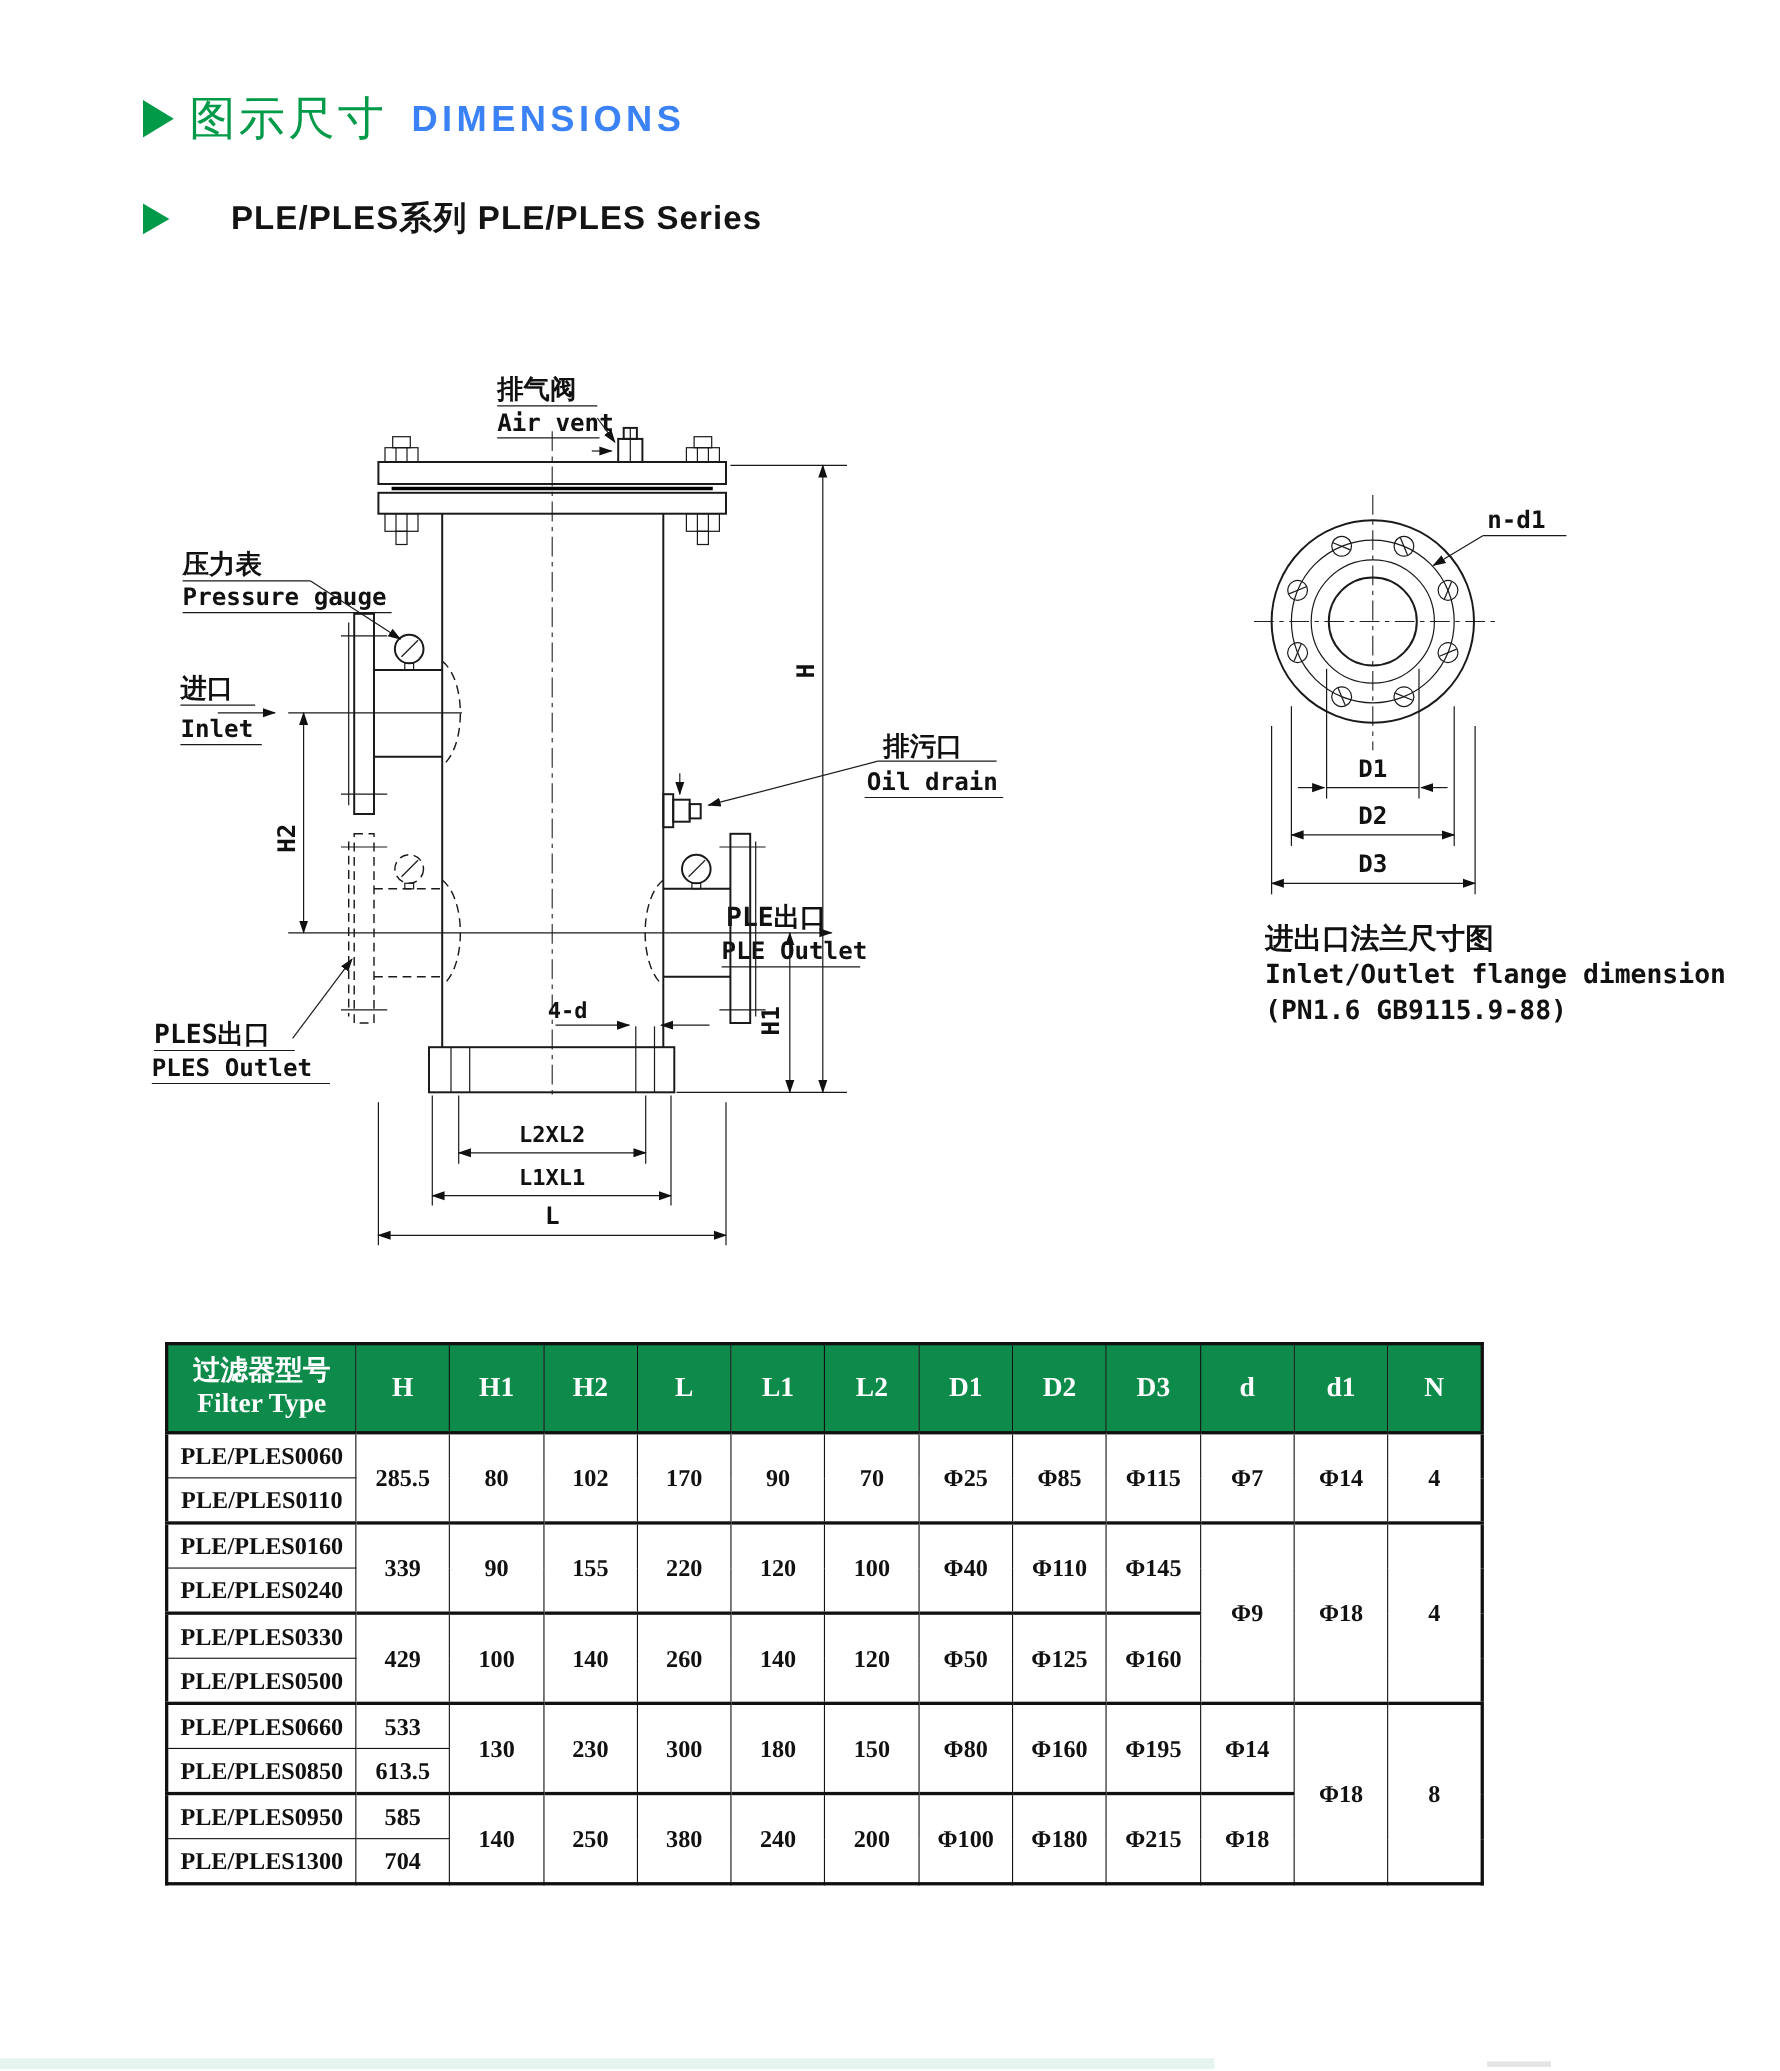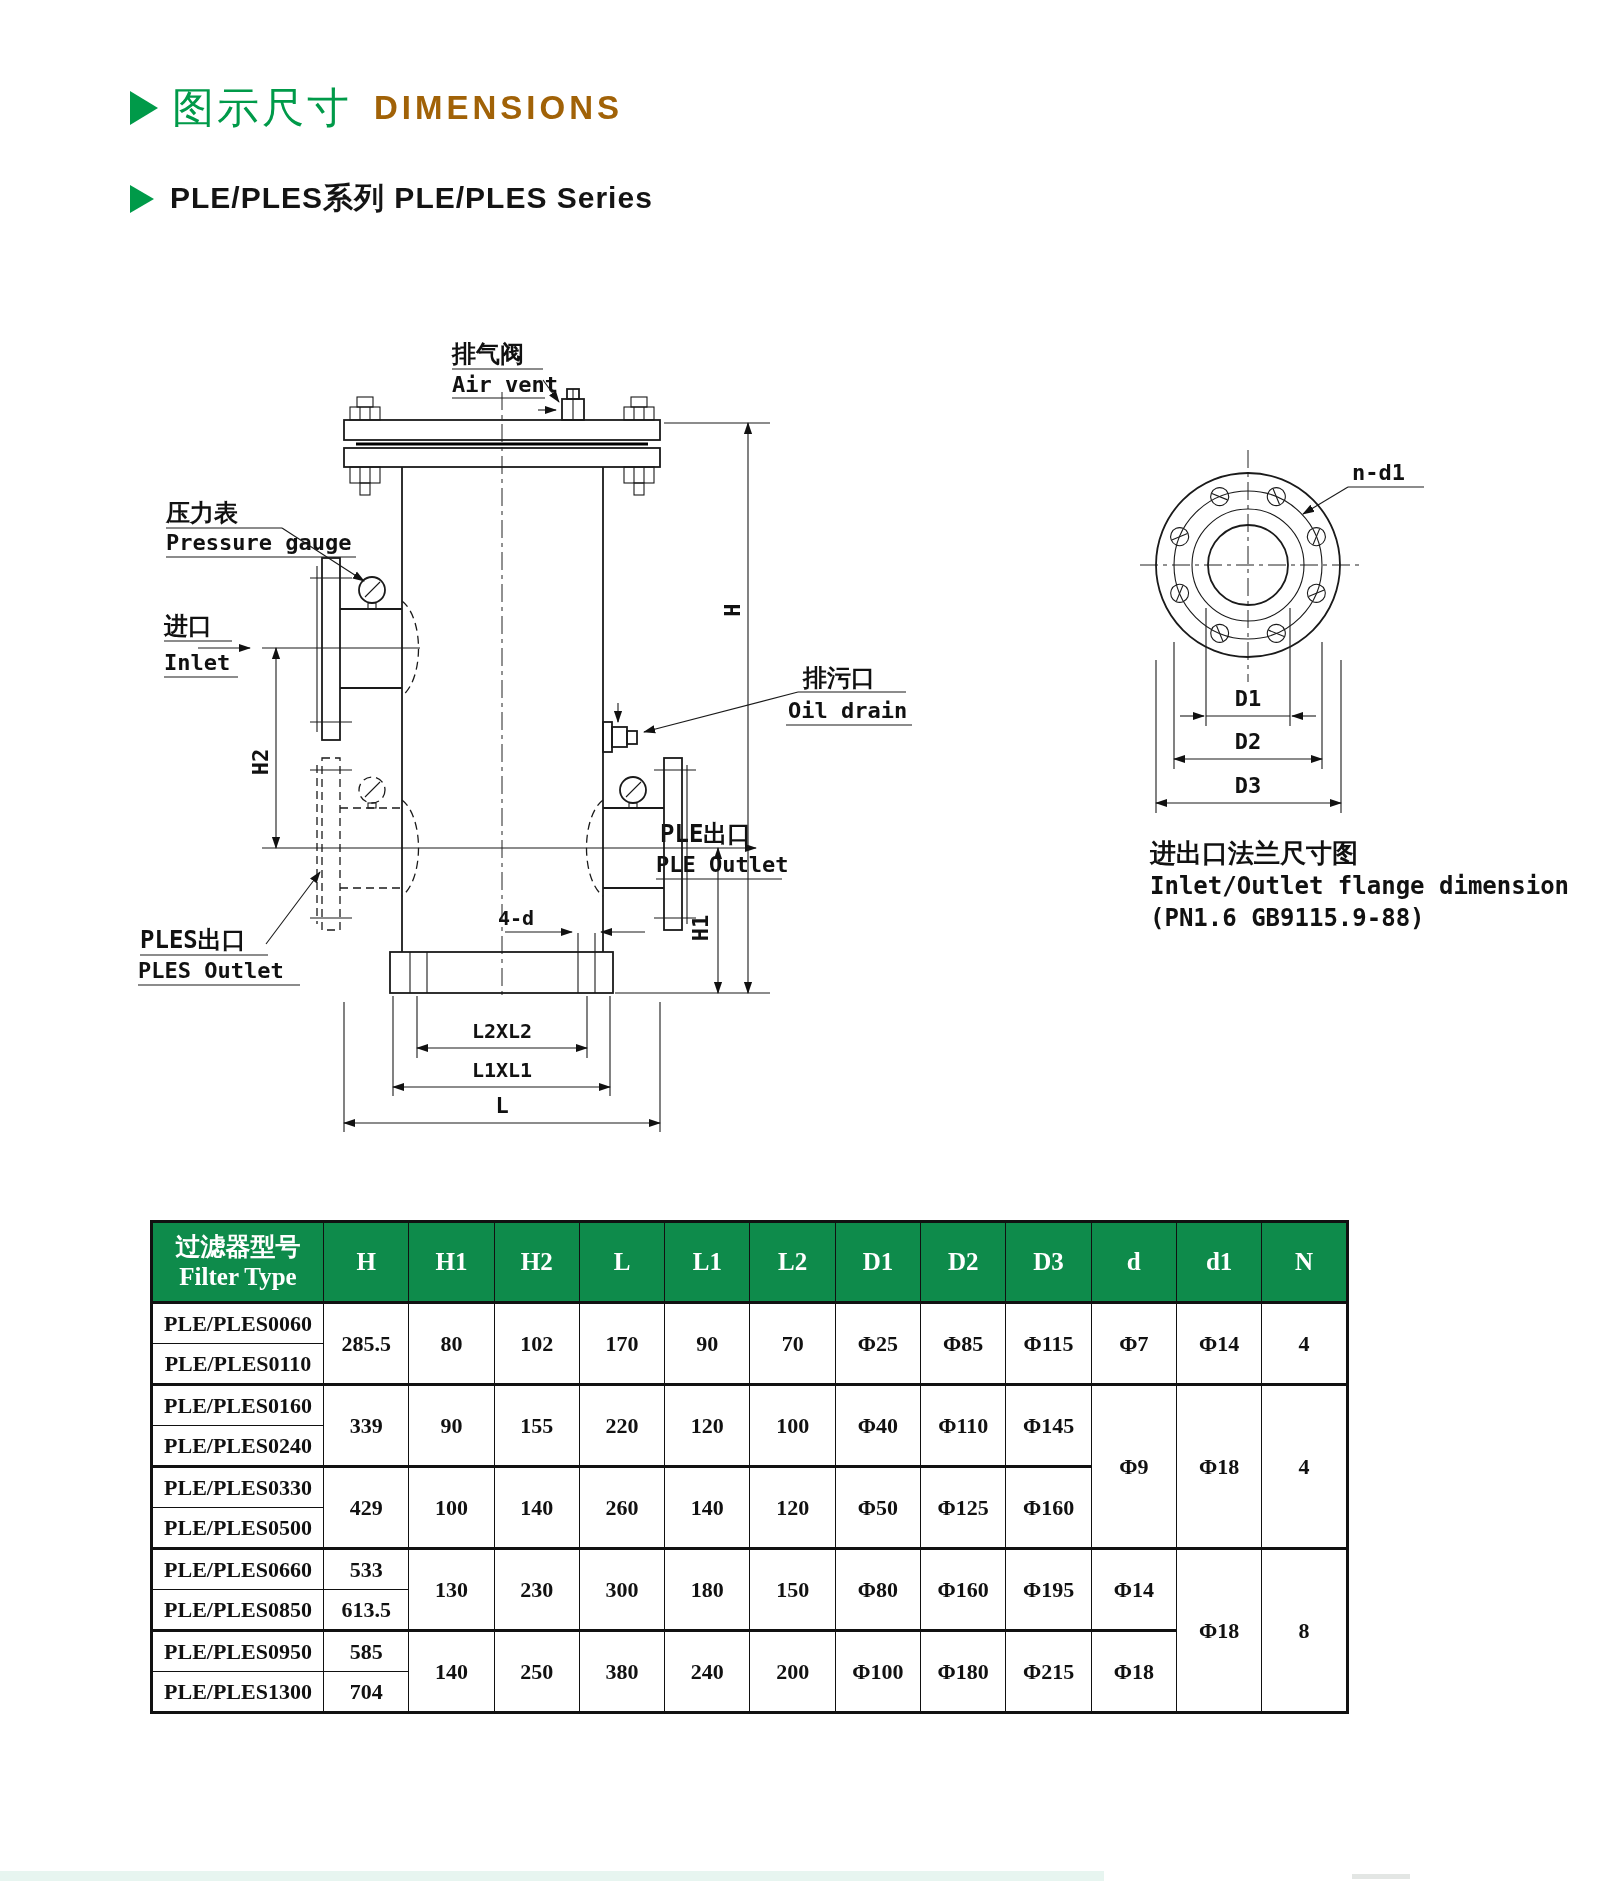--- a/index.html
+++ b/index.html
@@ -2,26 +2,26 @@
 <html><head>
 <meta charset="utf-8">
 <style>
   html,body{margin:0;padding:0;background:#ffffff;}
   #page{position:relative;width:1618px;height:1883px;background:#ffffff;
         font-family:"Liberation Sans",sans-serif;overflow:hidden;}
 
   
   .sec{position:absolute;display:flex;align-items:center;}
   #sec1{left:130px;top:80px;}
-  #sec2{left:130px;top:178px;}
+  #sec2{left:130px;top:178px;gap:40px;}
   .tri{width:0;height:0;border-style:solid;border-color:transparent;}
   #sec1 .tri{border-width:17px 0 17px 28px;border-left-color:#009A49;margin-right:14px;}
   #sec2 .tri{border-width:14px 0 14px 24px;border-left-color:#009A49;margin-right:16px;}
   .t-zh{font-size:42px;font-weight:normal;color:#009A49;letter-spacing:3px;}
-  .t-en{font-size:33px;font-weight:bold;color:#a16207;letter-spacing:4px;margin-left:22px;}
+  .t-en{font-size:33px;font-weight:bold;color:#3b82f6;letter-spacing:4px;margin-left:22px;}
   .t-series{font-size:30px;font-weight:bold;color:#141414;letter-spacing:1px;}
 
   
   #draw{position:absolute;left:0;top:0;width:1618px;height:1883px;}
   .obj{fill:none;stroke:#1a1a1a;stroke-width:1.8;}
   .thin{fill:none;stroke:#1a1a1a;stroke-width:1.1;}
   .hid{fill:none;stroke:#1a1a1a;stroke-width:1.3;stroke-dasharray:8 5;}
   .cl{fill:none;stroke:#222;stroke-width:1;stroke-dasharray:18 5 4 5;}
   .dim{fill:none;stroke:#1a1a1a;stroke-width:1.1;}
   .gasket{stroke:#000;stroke-width:3.2;}

